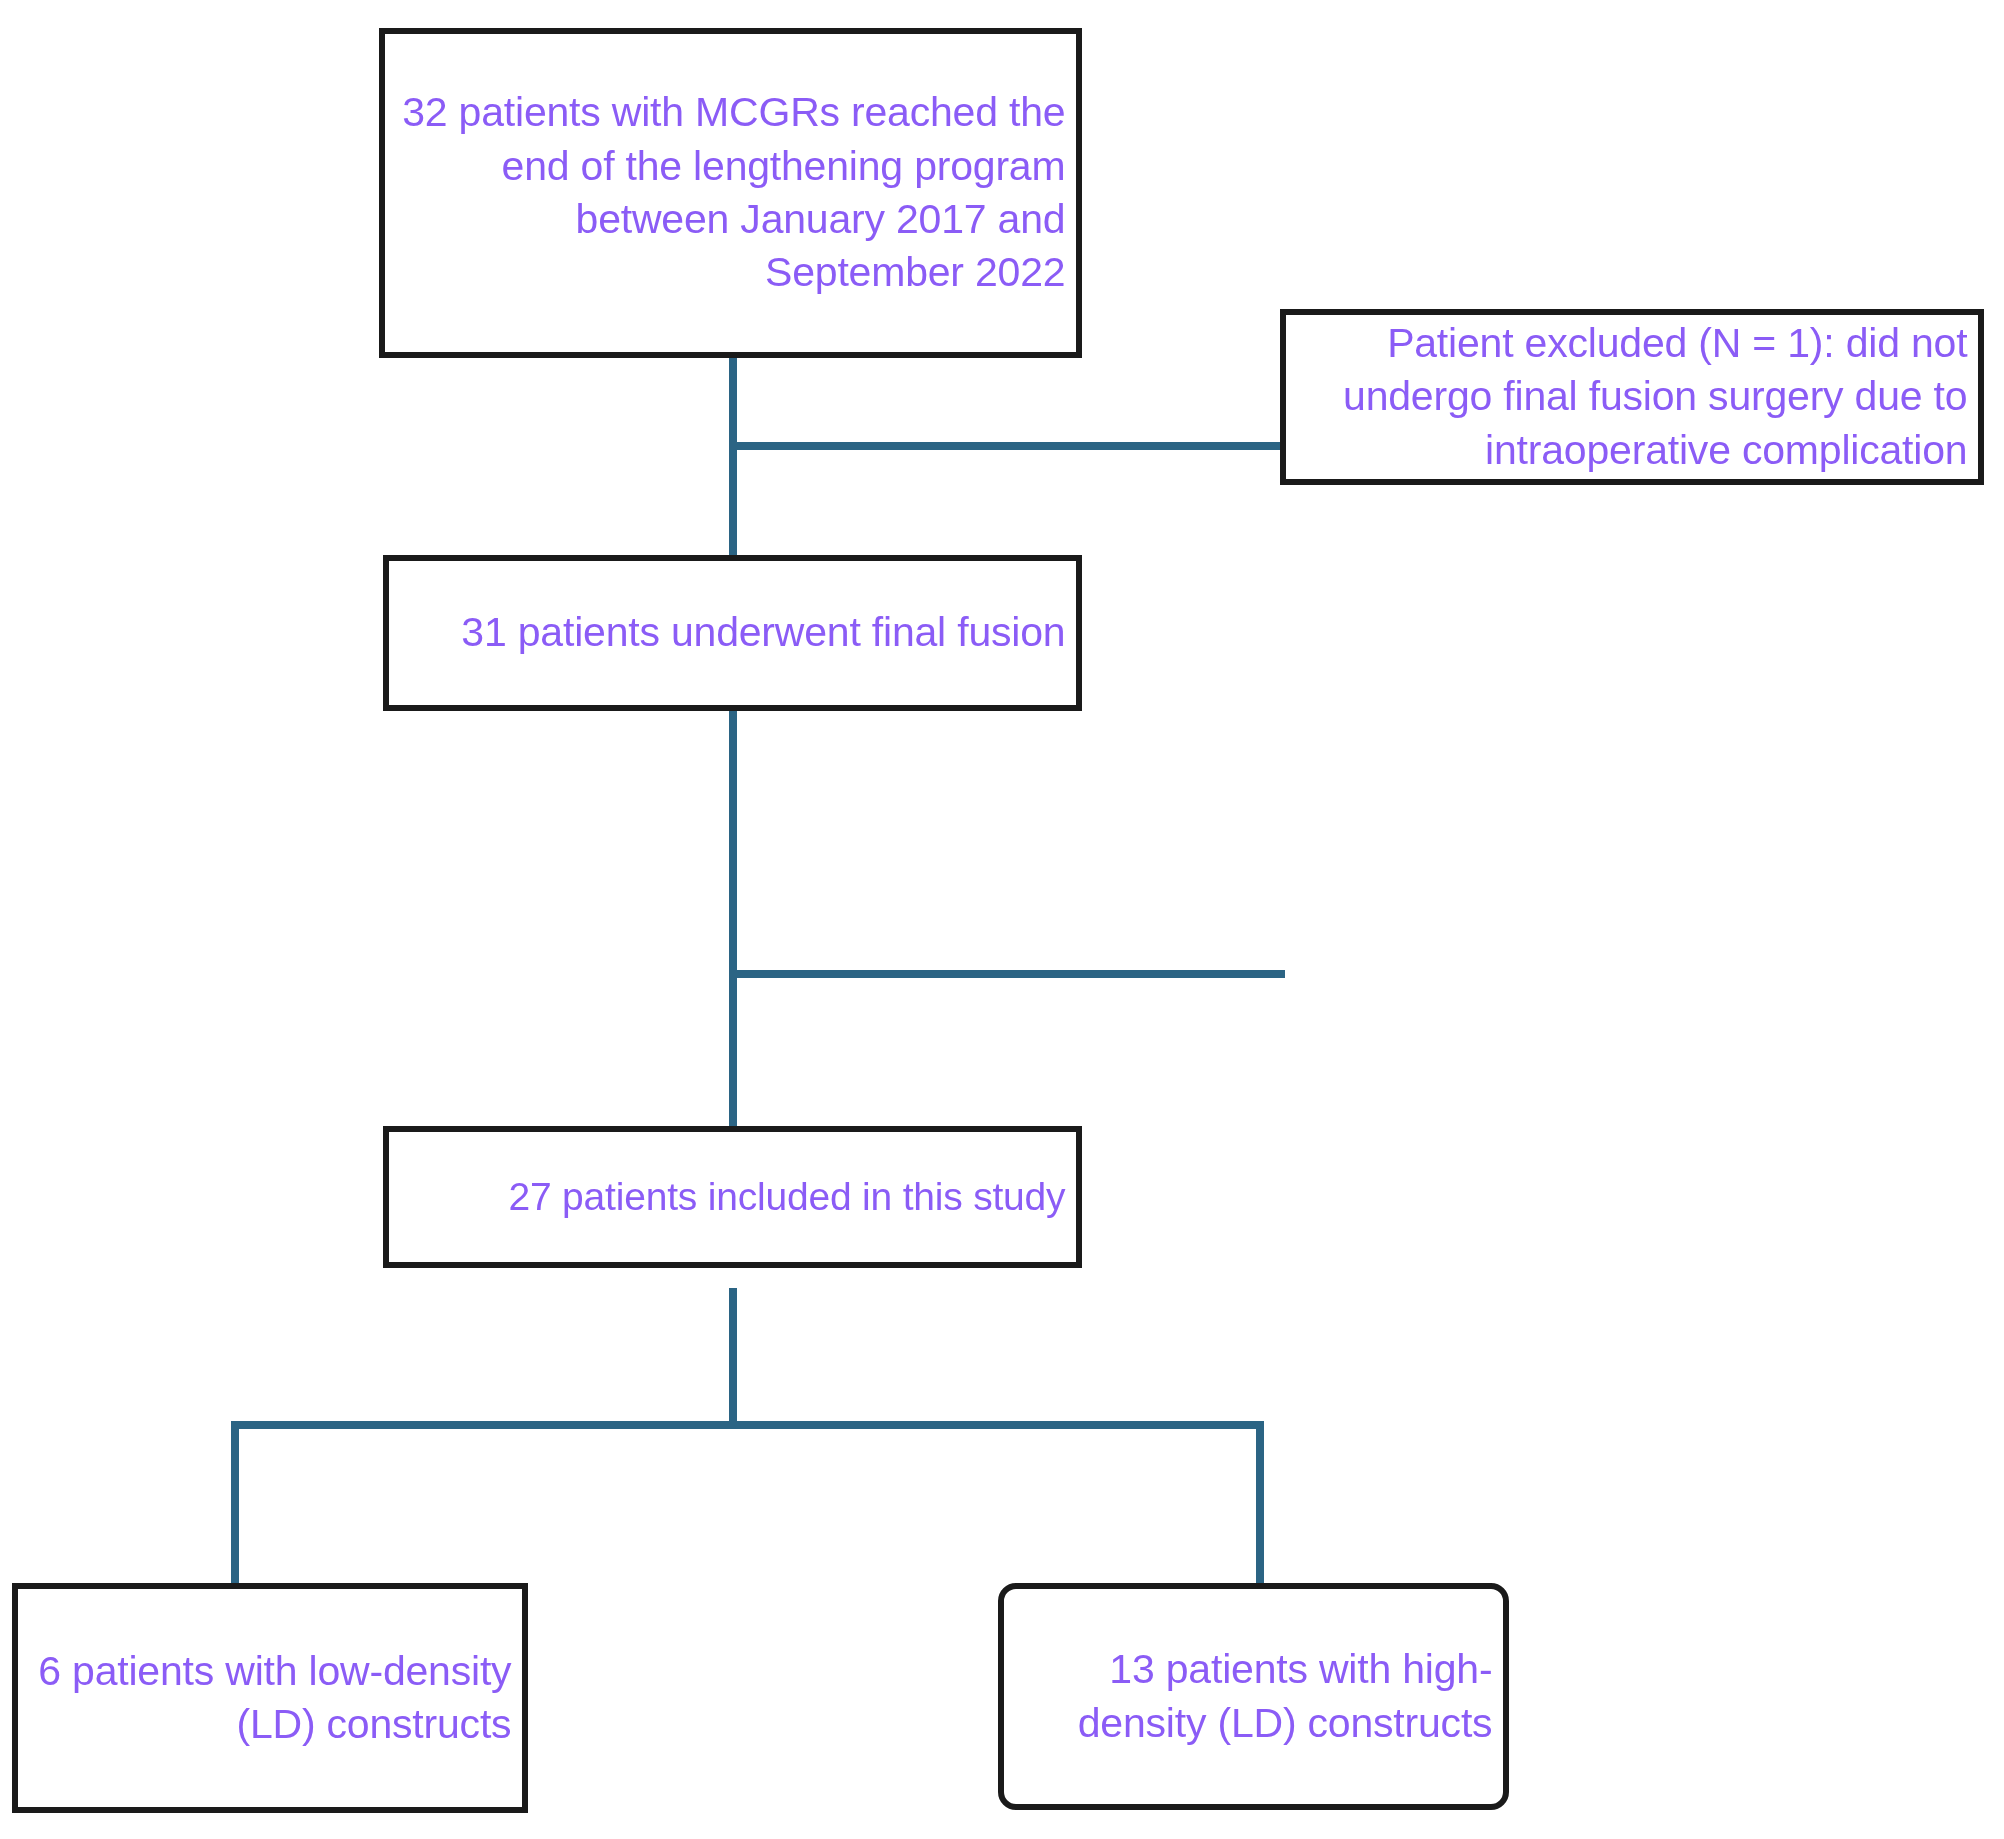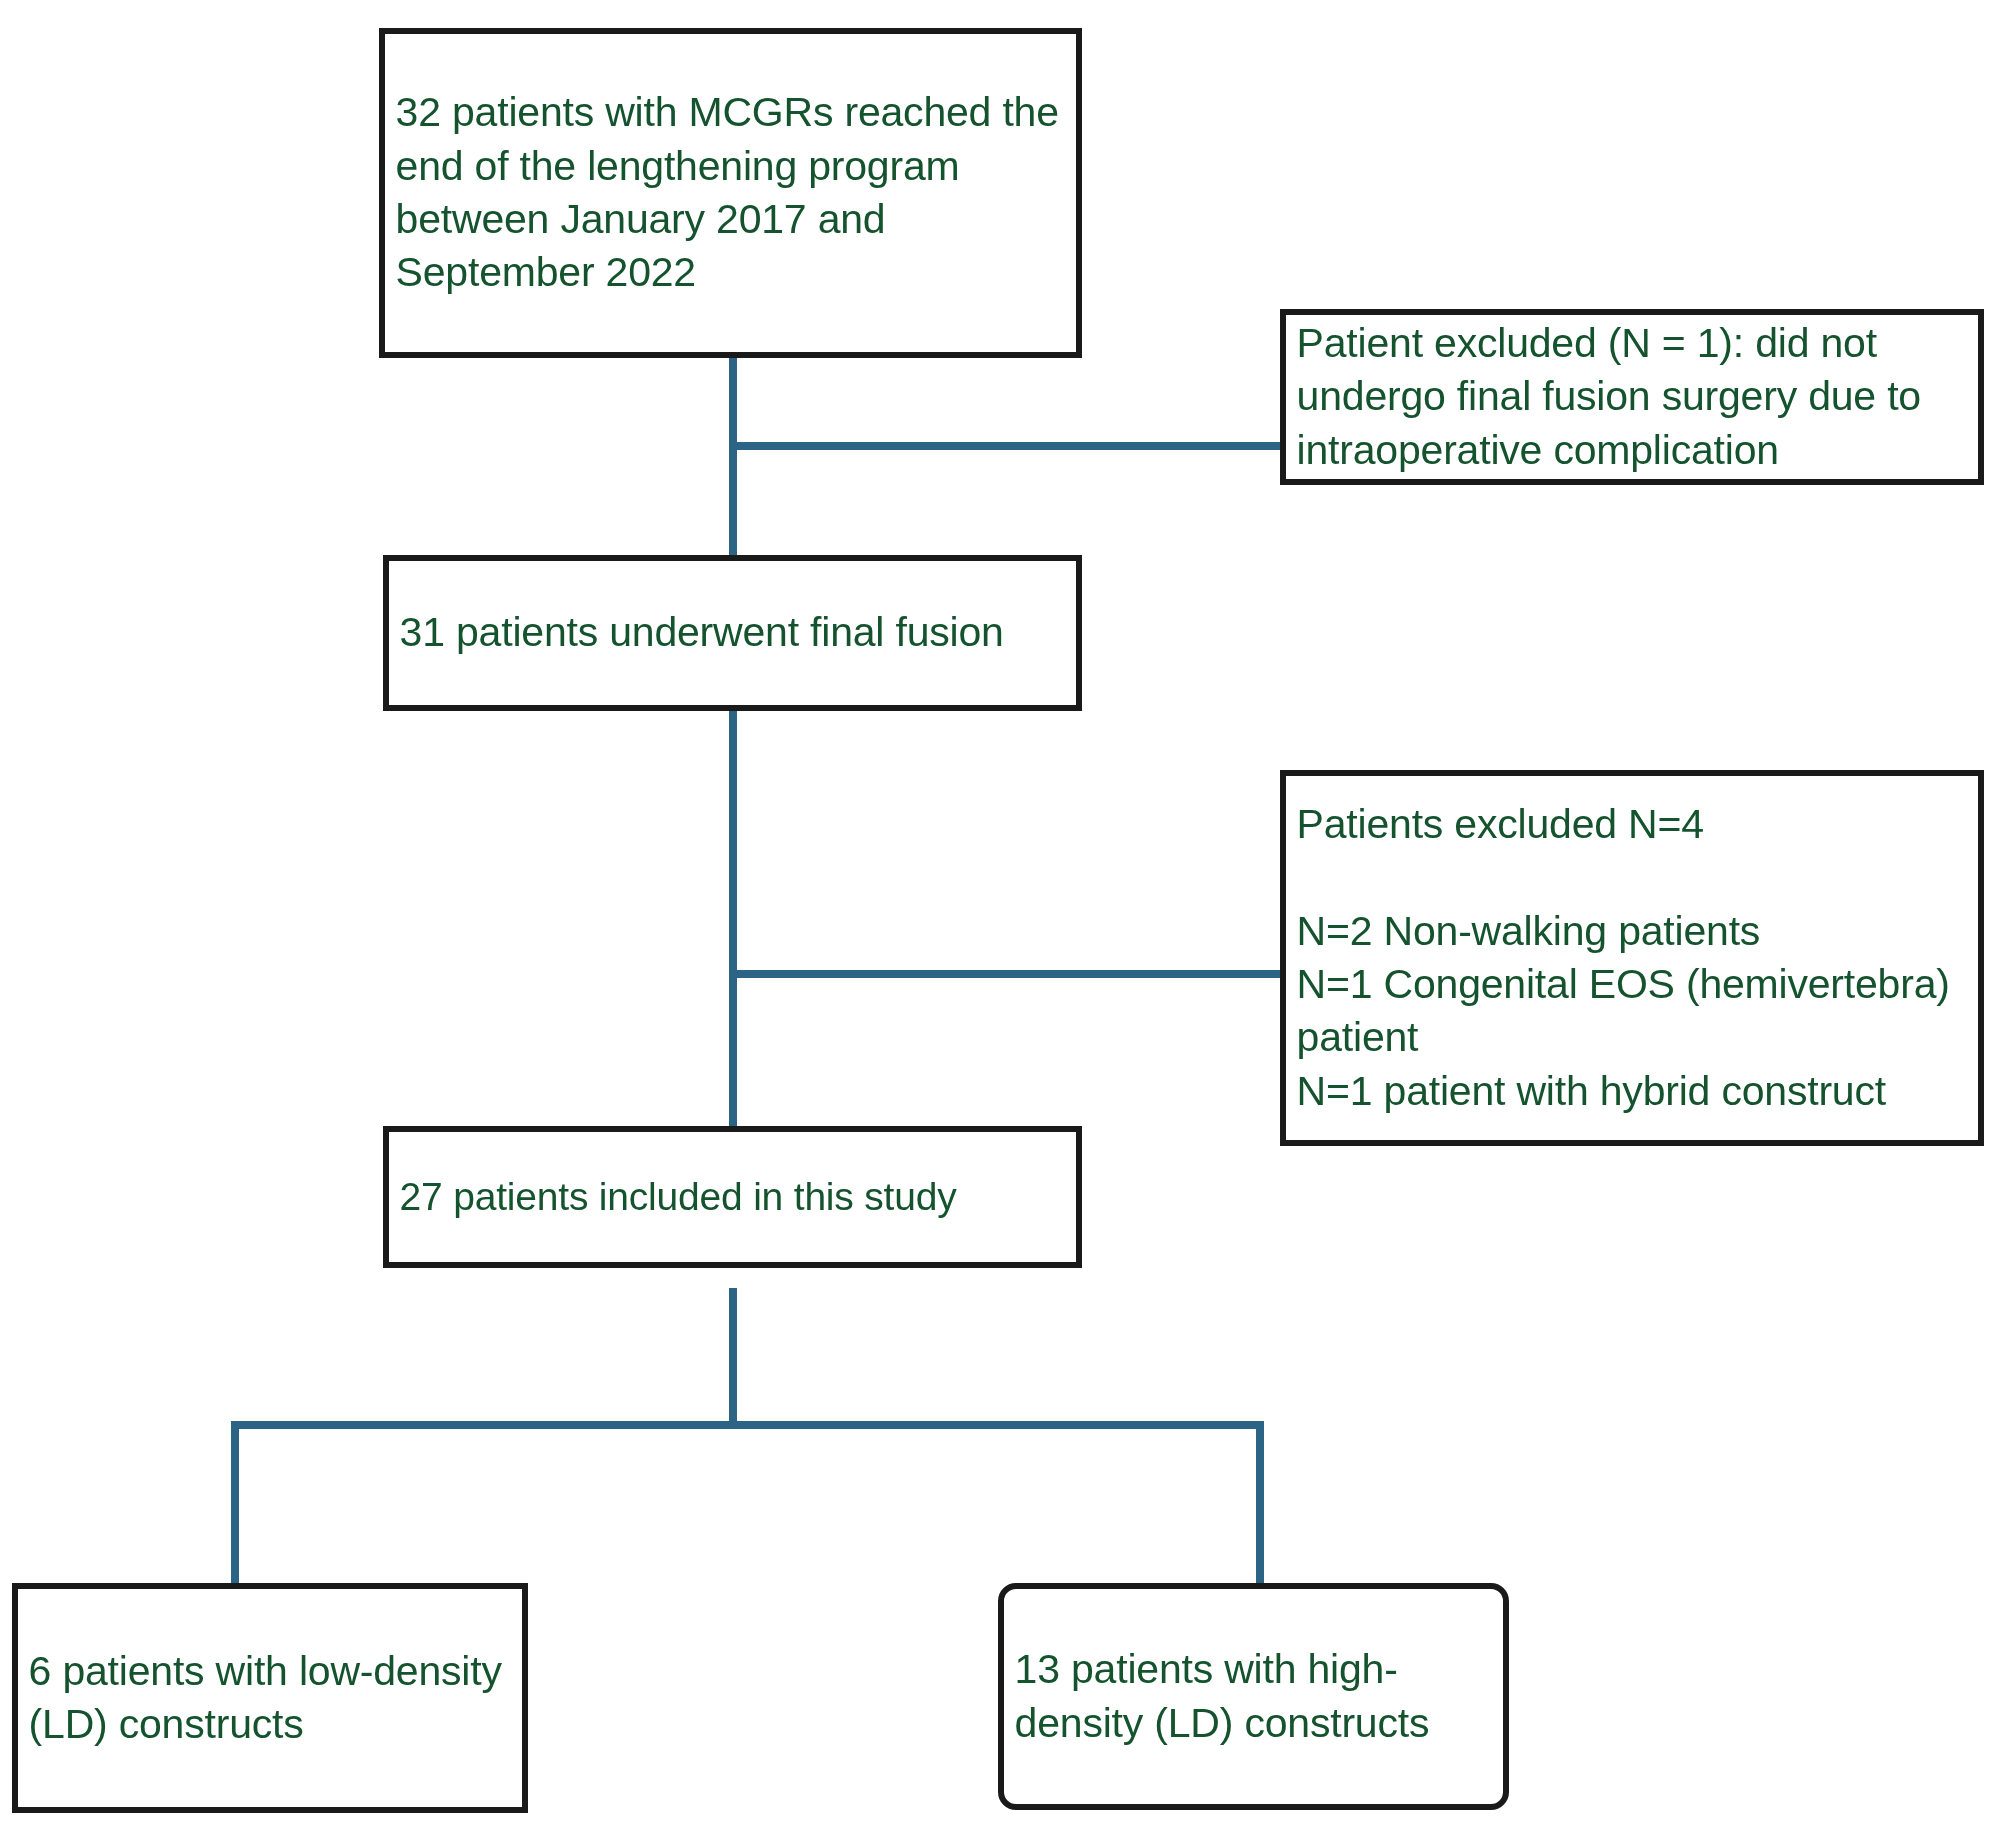--- a/index.html
+++ b/index.html
@@ -18,22 +18,22 @@
     overflow: hidden;
   }
   .box {
     position: absolute;
     box-sizing: border-box;
     background: #ffffff;
     border: 6.8px solid #1a1a1a;
     display: flex;
     align-items: center;
     justify-content: center;
-    text-align: left;
-    color: #14532d;
+    text-align: right;
+    color: #8b5cf6;
     line-height: 1.30;
     font-weight: 400;
     letter-spacing: -0.2px;
   }
   .box .txt {
     display: block;
     width: 100%;
     white-space: pre-line;
     padding: 0 10.6px;
     box-sizing: border-box;
@@ -84,27 +84,20 @@
   </div>
 
   <div class="box" id="box-excluded-1">
     <span class="txt">Patient excluded (N = 1): did not undergo final fusion surgery due to intraoperative complication</span>
   </div>
 
   <div class="box" id="box-fusion">
     <span class="txt">31 patients underwent final fusion</span>
   </div>
 
-  <div class="box" id="box-excluded-2">
-    <span class="txt">Patients excluded N=4
-
-N=2 Non-walking patients
-N=1 Congenital EOS (hemivertebra) patient
-N=1 patient with hybrid construct</span>
-  </div>
 
   <div class="box" id="box-included">
     <span class="txt">27 patients included in this study</span>
   </div>
 
   <div class="box" id="box-low">
     <span class="txt">6 patients with low-density (LD) constructs</span>
   </div>
 
   <div class="box" id="box-high">

